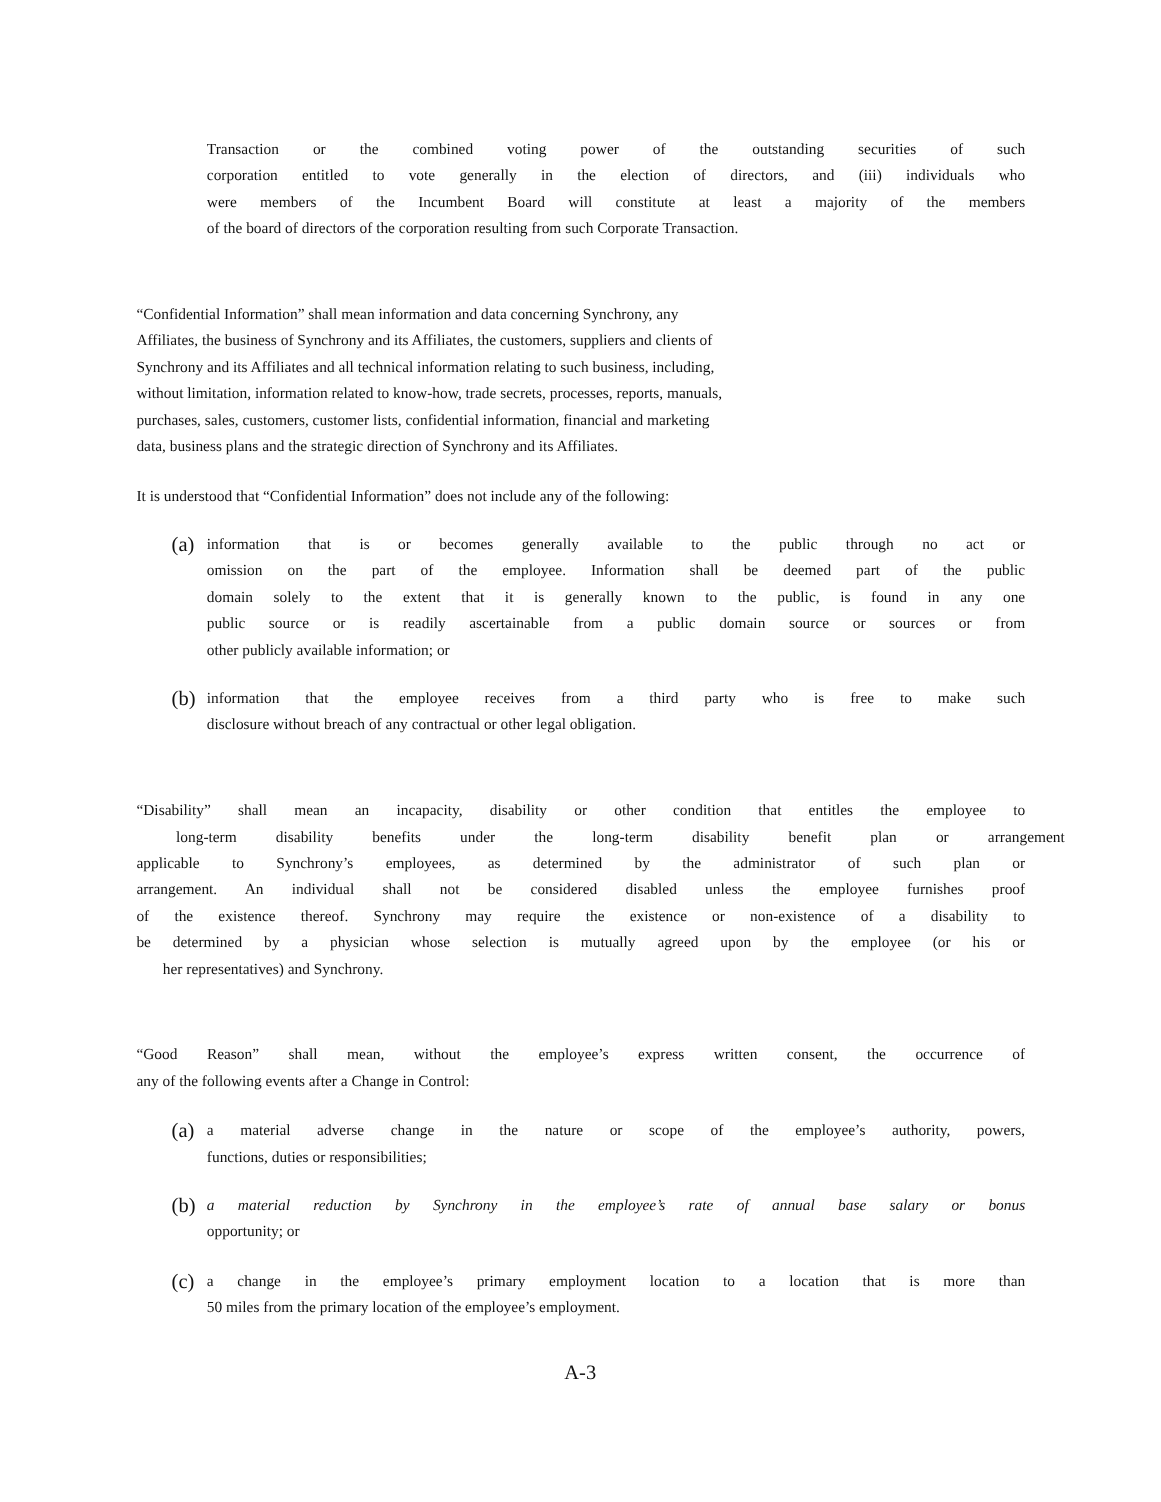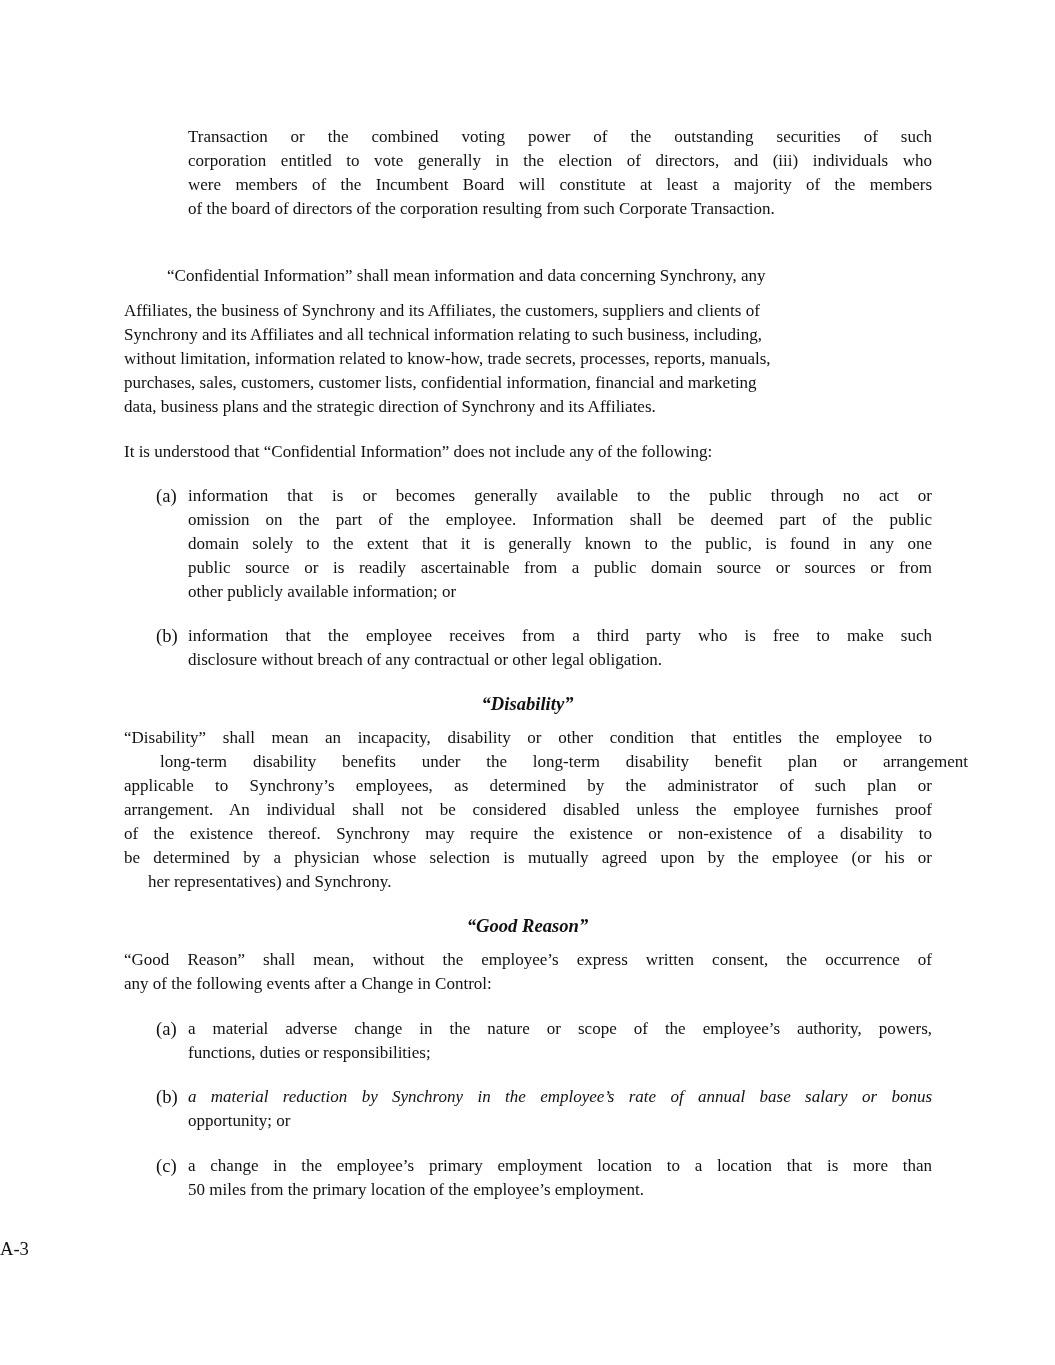--- a/index.html
+++ b/index.html
@@ -3,46 +3,46 @@
 <meta charset="utf-8">
 <style>
   html, body { margin: 0; padding: 0; background: #ffffff; }
   body {
     width: 1055px; height: 1365px; position: relative; overflow: hidden;
     font-family: "Liberation Serif", "DejaVu Serif", serif;
     color: #111111;
   }
   .page { position: absolute; left: 0; top: 0; width: 1055px; height: 1365px; }
   .line {
-    position: absolute; white-space: nowrap; font-size: 17px; line-height: 24px;
+    position: absolute; white-space: nowrap; font-size: 14px; line-height: 24px;
   }
   .just { text-align: justify; text-align-last: justify; white-space: normal; }
   .heading {
     position: absolute; left: 0; width: 1055px; text-align: center;
     font-style: italic; font-weight: bold; font-size: 18.6px; line-height: 24px;
   }
   .marker { position: absolute; font-size: 18.6px; line-height: 24px; white-space: nowrap; }
-  .footer { position: absolute; left: 0; width: 1055px; text-align: left; font-size: 18.6px; line-height: 24px; }
+  .footer { position: absolute; left: 0; width: 1055px; text-align: center; font-size: 18.6px; line-height: 24px; }
   .clip { overflow: hidden; }
 </style>
 </head>
 <body>
 
 <div class="page">
 
   <div>
     <div class="line just clip" style="left:188px; top:125px; width:744px;">Transaction or the combined voting power of the outstanding securities of such</div>
     <div class="line just clip" style="left:188px; top:149px; width:744px;">corporation entitled to vote generally in the election of directors, and (iii) individuals who</div>
     <div class="line just clip" style="left:188px; top:173px; width:744px;">were members of the Incumbent Board will constitute at least a majority of the members</div>
     <div class="line" style="left:188px; top:197px;">of the board of directors of the corporation resulting from such Corporate Transaction.</div>
   </div>
 
 
   <div>
-    <div class="line" style="left:124px; top:264px;margin-left:43px;">“Confidential Information” shall mean information and data concerning Synchrony, any</div>
+    <div class="line" style="left:124px; top:275px;">“Confidential Information” shall mean information and data concerning Synchrony, any</div>
     <div class="line" style="left:124px; top:299px;">Affiliates, the business of Synchrony and its Affiliates, the customers, suppliers and clients of</div>
     <div class="line" style="left:124px; top:323px;">Synchrony and its Affiliates and all technical information relating to such business, including,</div>
     <div class="line" style="left:124px; top:347px;">without limitation, information related to know-how, trade secrets, processes, reports, manuals,</div>
     <div class="line" style="left:124px; top:371px;">purchases, sales, customers, customer lists, confidential information, financial and marketing</div>
     <div class="line" style="left:124px; top:395px;">data, business plans and the strategic direction of Synchrony and its Affiliates.</div>
   </div>
 
   <div class="line" style="left:124px; top:440px;">It is understood that “Confidential Information” does not include any of the following:</div>
 
   <div>
@@ -53,33 +53,31 @@
     <div class="line just clip" style="left:188px; top:556px; width:744px;">public source or is readily ascertainable from a public domain source or sources or from</div>
     <div class="line" style="left:188px; top:580px;">other publicly available information; or</div>
   </div>
 
   <div>
     <div class="marker" style="left:156px; top:624px;">(b)</div>
     <div class="line just clip" style="left:188px; top:624px; width:744px;">information that the employee receives from a third party who is free to make such</div>
     <div class="line" style="left:188px; top:648px;">disclosure without breach of any contractual or other legal obligation.</div>
   </div>
 
-  <div class="heading" style="top:692px;">“Disability”</div>
 
   <div>
     <div class="line just clip" style="left:124px; top:726px; width:808px;">“Disability” shall mean an incapacity, disability or other condition that entitles the employee to</div>
     <div class="line just clip" style="left:124px; top:750px; width:808px;margin-left:36px;">long-term disability benefits under the long-term disability benefit plan or arrangement</div>
     <div class="line just clip" style="left:124px; top:774px; width:808px;">applicable to Synchrony’s employees, as determined by the administrator of such plan or</div>
     <div class="line just clip" style="left:124px; top:798px; width:808px;">arrangement.  An individual shall not be considered disabled unless the employee furnishes proof</div>
     <div class="line just clip" style="left:124px; top:822px; width:808px;">of the existence thereof.  Synchrony may require the existence or non-existence of a disability to</div>
     <div class="line just clip" style="left:124px; top:846px; width:808px;">be determined by a physician whose selection is mutually agreed upon by the employee (or his or</div>
     <div class="line" style="left:124px; top:870px;margin-left:24px;">her representatives) and Synchrony.</div>
   </div>
 
-  <div class="heading" style="top:914px;">“Good Reason”</div>
 
   <div>
     <div class="line just clip" style="left:124px; top:948px; width:808px;">“Good Reason” shall mean, without the employee’s express written consent, the occurrence of</div>
     <div class="line" style="left:124px; top:972px;">any of the following events after a Change in Control:</div>
   </div>
 
   <div>
     <div class="marker" style="left:156px; top:1017px;">(a)</div>
     <div class="line just clip" style="left:188px; top:1017px; width:744px;">a material adverse change in the nature or scope of the employee’s authority, powers,</div>
     <div class="line" style="left:188px; top:1041px;">functions, duties or responsibilities;</div>

